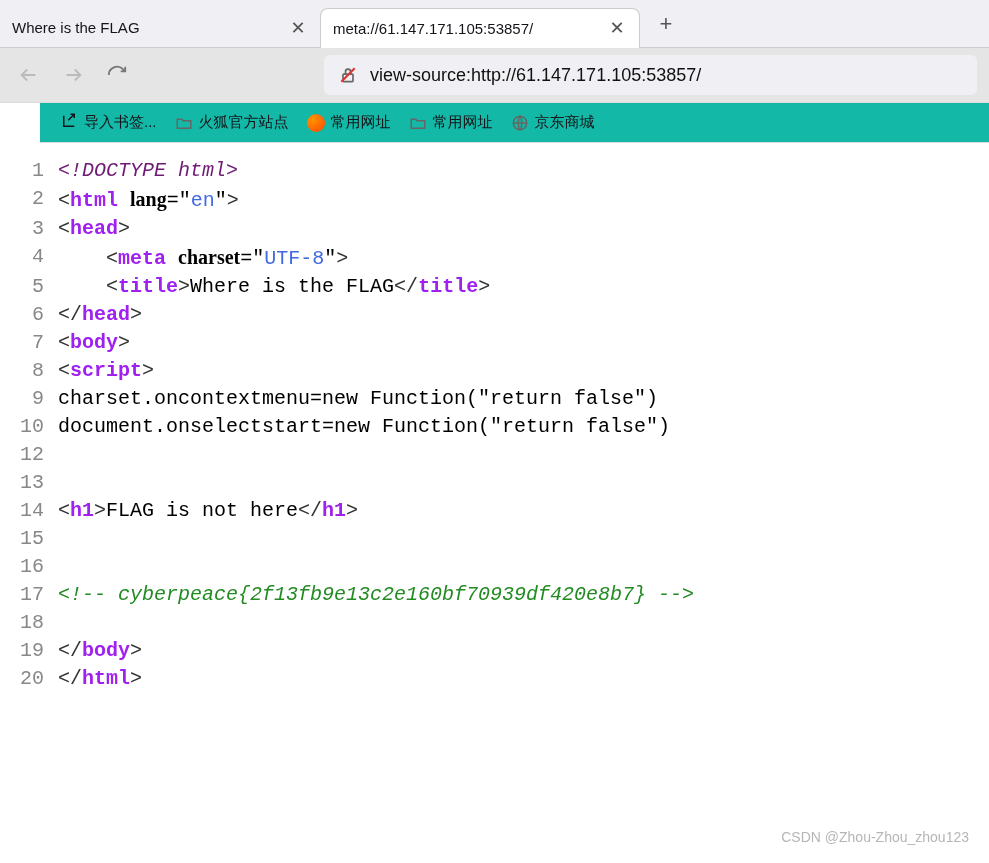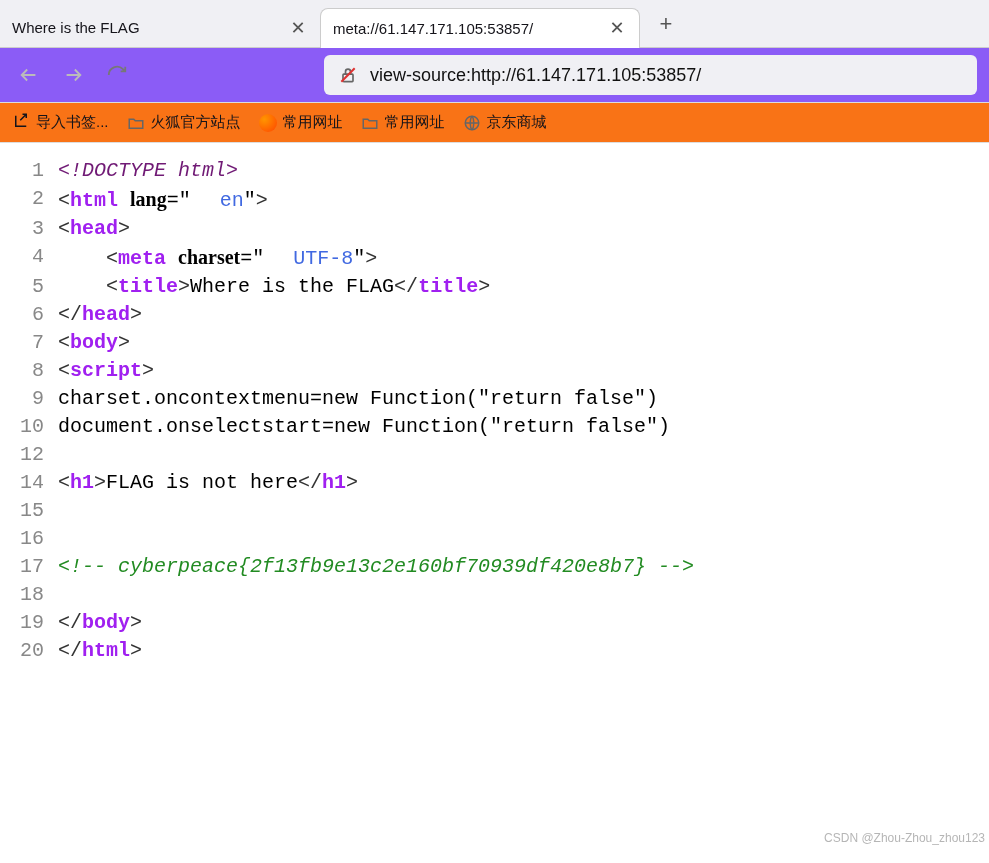--- a/index.html
+++ b/index.html
@@ -69,21 +69,21 @@
       font-size: 22px;
       color: #555;
       cursor: pointer;
       border-radius: 4px;
     }
     .nav-bar {
       display: flex;
       align-items: center;
       height: 55px;
       padding: 0 12px;
-      background: #8b5cf6;
+      background: #e5e5e5;
       border-bottom: 1px solid #ddd;
       gap: 10px;
     }
     .nav-btn {
       width: 34px;
       height: 34px;
       display: flex;
       align-items: center;
       justify-content: center;
       color: #777;
@@ -112,24 +112,25 @@
       position: relative;
     }
     .url {
       font-size: 18px;
       color: #111;
     }
     .bookmarks-bar {
       display: flex;
       align-items: center;
       height: 40px;
-      padding: 0 12px;
-      background: #f97316;
+      padding: 0 20px;
+      background: #14b8a6;
       border-bottom: 1px solid #ddd;
       gap: 18px;
+      margin-left: 40px;
     }
     .bookmark-item {
       display: flex;
       align-items: center;
       gap: 6px;
       font-size: 15px;
       color: #15141a;
       cursor: pointer;
     }
     .folder-icon, .globe-icon {
@@ -164,28 +165,28 @@
       user-select: none;
       flex-shrink: 0;
     }
     .line-content {
       flex: 1;
     }
     .tok-doctype { color: #701a75; font-style: italic; }
     .tok-angle { color: #333; }
     .tok-tag { color: #a020f0; font-weight: bold; }
     .tok-attr { color: #000; font-weight: bold; font-family: Liberation Serif, serif; }
-    .tok-val { color: #4169e1; margin-left: 29px; }
+    .tok-val { color: #4169e1; }
     .tok-text { color: #000; }
     .tok-comment { color: #228b22; font-style: italic; }
     .watermark {
       position: absolute;
       bottom: 18px;
-      right: 4px;
-      font-size: 12px;
+      right: 20px;
+      font-size: 14px;
       color: rgba(120,120,120,0.55);
       font-family: -apple-system, sans-serif;
     }
   </style>
 </head>
 <body>
 
 <div class="tab-bar">
   <div class="tab inactive">
     <span class="tab-title">Where is the FLAG</span>
@@ -271,20 +272,21 @@
     <div class="source-line"><span class="line-num">2</span><span class="line-content"><span class="tok-angle">&lt;</span><span class="tok-tag">html</span><span class="tok-text"> </span><span class="tok-attr">lang</span><span class="tok-text">="</span><span class="tok-val">en</span><span class="tok-text">"</span><span class="tok-angle">&gt;</span></span></div>
     <div class="source-line"><span class="line-num">3</span><span class="line-content"><span class="tok-angle">&lt;</span><span class="tok-tag">head</span><span class="tok-angle">&gt;</span></span></div>
     <div class="source-line"><span class="line-num">4</span><span class="line-content"><span class="tok-text">    </span><span class="tok-angle">&lt;</span><span class="tok-tag">meta</span><span class="tok-text"> </span><span class="tok-attr">charset</span><span class="tok-text">="</span><span class="tok-val">UTF-8</span><span class="tok-text">"</span><span class="tok-angle">&gt;</span></span></div>
     <div class="source-line"><span class="line-num">5</span><span class="line-content"><span class="tok-text">    </span><span class="tok-angle">&lt;</span><span class="tok-tag">title</span><span class="tok-angle">&gt;</span><span class="tok-text">Where is the FLAG</span><span class="tok-angle">&lt;/</span><span class="tok-tag">title</span><span class="tok-angle">&gt;</span></span></div>
     <div class="source-line"><span class="line-num">6</span><span class="line-content"><span class="tok-angle">&lt;/</span><span class="tok-tag">head</span><span class="tok-angle">&gt;</span></span></div>
     <div class="source-line"><span class="line-num">7</span><span class="line-content"><span class="tok-angle">&lt;</span><span class="tok-tag">body</span><span class="tok-angle">&gt;</span></span></div>
     <div class="source-line"><span class="line-num">8</span><span class="line-content"><span class="tok-angle">&lt;</span><span class="tok-tag">script</span><span class="tok-angle">&gt;</span></span></div>
     <div class="source-line"><span class="line-num">9</span><span class="line-content"><span class="tok-text">charset.oncontextmenu=new Function("return false")</span></span></div>
     <div class="source-line"><span class="line-num">10</span><span class="line-content"><span class="tok-text">document.onselectstart=new Function("return false")</span></span></div>
     <div class="source-line"><span class="line-num">12</span><span class="line-content"></span></div>
+    <div class="source-line"><span class="line-num">13</span><span class="line-content"></span></div>
     <div class="source-line"><span class="line-num">14</span><span class="line-content"><span class="tok-angle">&lt;</span><span class="tok-tag">h1</span><span class="tok-angle">&gt;</span><span class="tok-text">FLAG is not here</span><span class="tok-angle">&lt;/</span><span class="tok-tag">h1</span><span class="tok-angle">&gt;</span></span></div>
     <div class="source-line"><span class="line-num">15</span><span class="line-content"></span></div>
     <div class="source-line"><span class="line-num">16</span><span class="line-content"></span></div>
     <div class="source-line"><span class="line-num">17</span><span class="line-content"><span class="tok-comment">&lt;!-- cyberpeace{2f13fb9e13c2e160bf70939df420e8b7} --&gt;</span></span></div>
     <div class="source-line"><span class="line-num">18</span><span class="line-content"></span></div>
     <div class="source-line"><span class="line-num">19</span><span class="line-content"><span class="tok-angle">&lt;/</span><span class="tok-tag">body</span><span class="tok-angle">&gt;</span></span></div>
     <div class="source-line"><span class="line-num">20</span><span class="line-content"><span class="tok-angle">&lt;/</span><span class="tok-tag">html</span><span class="tok-angle">&gt;</span></span></div>
   </div>
 
 <div class="watermark">CSDN @Zhou-Zhou_zhou123</div>

